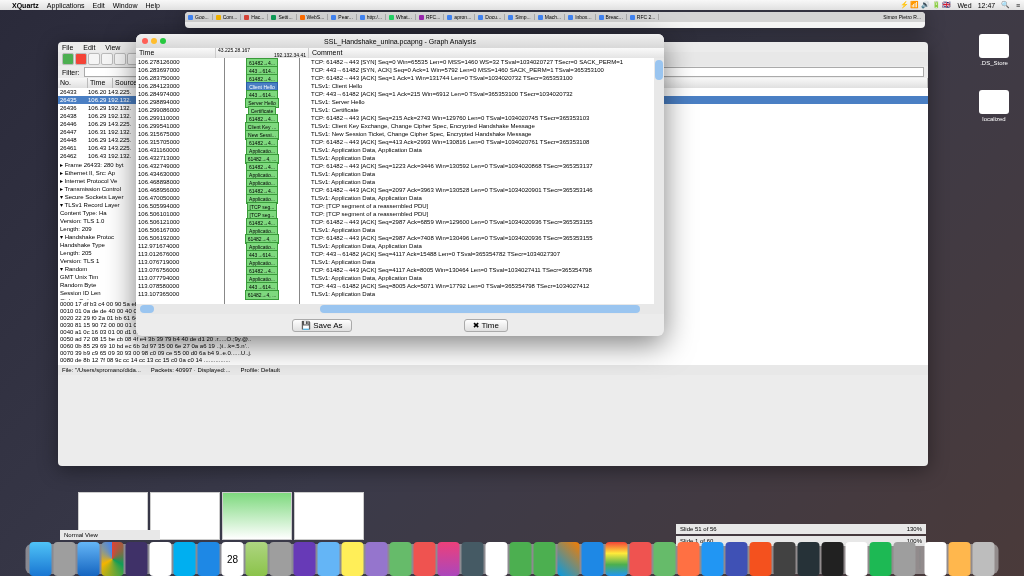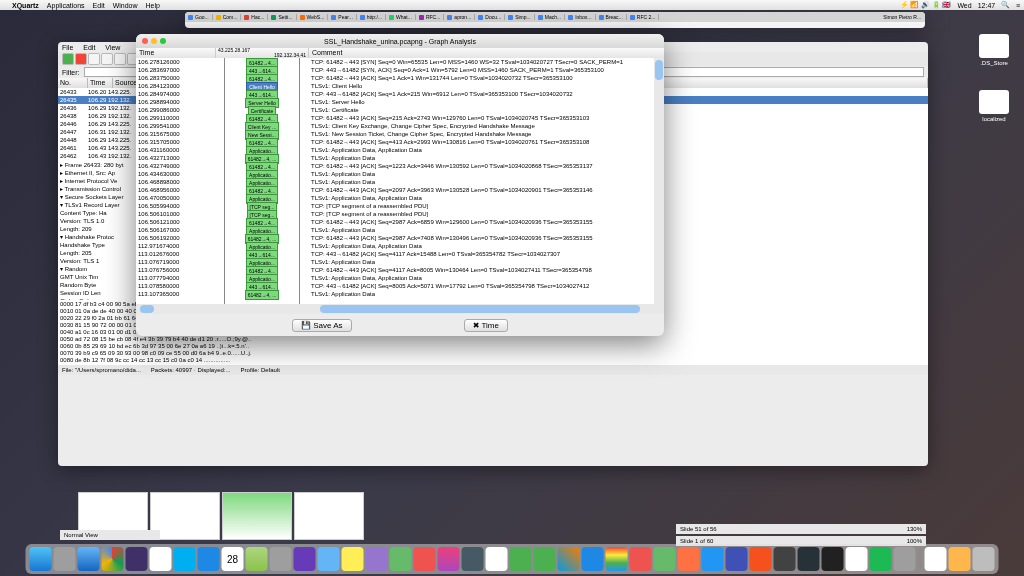--- a/index.html
+++ b/index.html
@@ -72,21 +72,21 @@
 
 .graph-hscroll { height: 10px; background: #e8e8e8; display: flex; }
 .graph-hscroll .track { flex: 1; position: relative; margin: 1px 2px; }
 .graph-hscroll .track .thumb { position: absolute; height: 8px; background: #9ac5f0; border-radius: 4px; }
 
 .graph-buttons { height: 22px; display: flex; align-items: center; justify-content: space-around; padding: 0 100px; }
 .graph-buttons button { font-size: 8px; padding: 1px 8px; background: linear-gradient(#fefefe, #e0e0e0); border: 1px solid #aaa; border-radius: 3px; }
 
 
 .dock { position: absolute; bottom: 2px; left: 50%; transform: translateX(-50%); height: 30px; background: rgba(220,220,220,0.5); border-radius: 6px; display: flex; align-items: center; padding: 0 4px; gap: 2px; z-index: 200; }
-.dock .app { width: 22px; height: 24px; border-radius: 4px; }
+.dock .app { width: 22px; height: 34px; border-radius: 4px; }
 
 
 .thumbs { position: absolute; bottom: 34px; left: 78px; height: 50px; display: flex; gap: 2px; }
 .thumbs .th { width: 70px; height: 48px; background: #fff; border: 1px solid #ccc; }
 
 
 .slide-bar { position: absolute; background: #e8e8e8; height: 10px; font-size: 6px; display: flex; align-items: center; padding: 0 4px; }
 </style>
 </head>
 <body>

